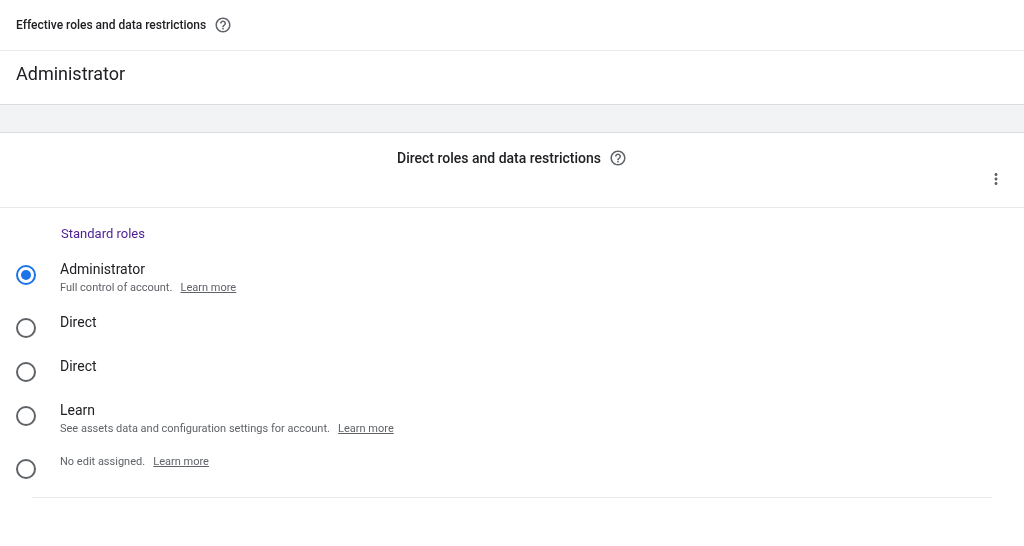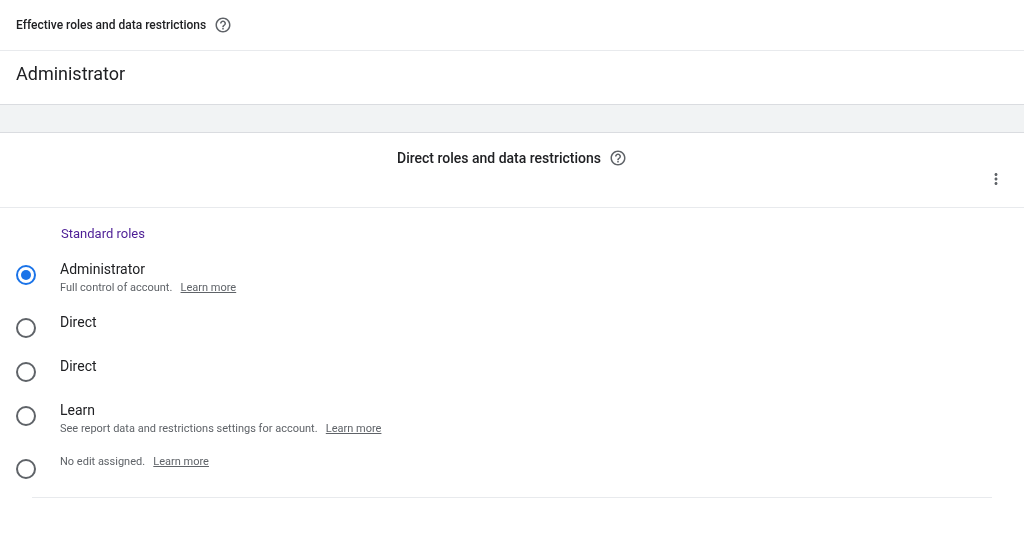--- a/index.html
+++ b/index.html
@@ -201,21 +201,21 @@
     <div class="role-text">
       <div class="role-name">Direct</div>
     </div>
   </div>
 
   <div class="role-option">
     <div class="radio"></div>
     <div class="role-text">
       <div class="role-name">Learn</div>
       <div class="role-desc">
-        <span>See report data and restrictions settings for account.</span>
+        <span>See assets data and configuration settings for account.</span>
         <span>&nbsp;</span>
         <a class="learn-more">Learn more</a>
       </div>
     </div>
   </div>
 
   <div class="role-option">
     <div class="radio"></div>
     <div class="role-text">
       <div class="role-desc">

